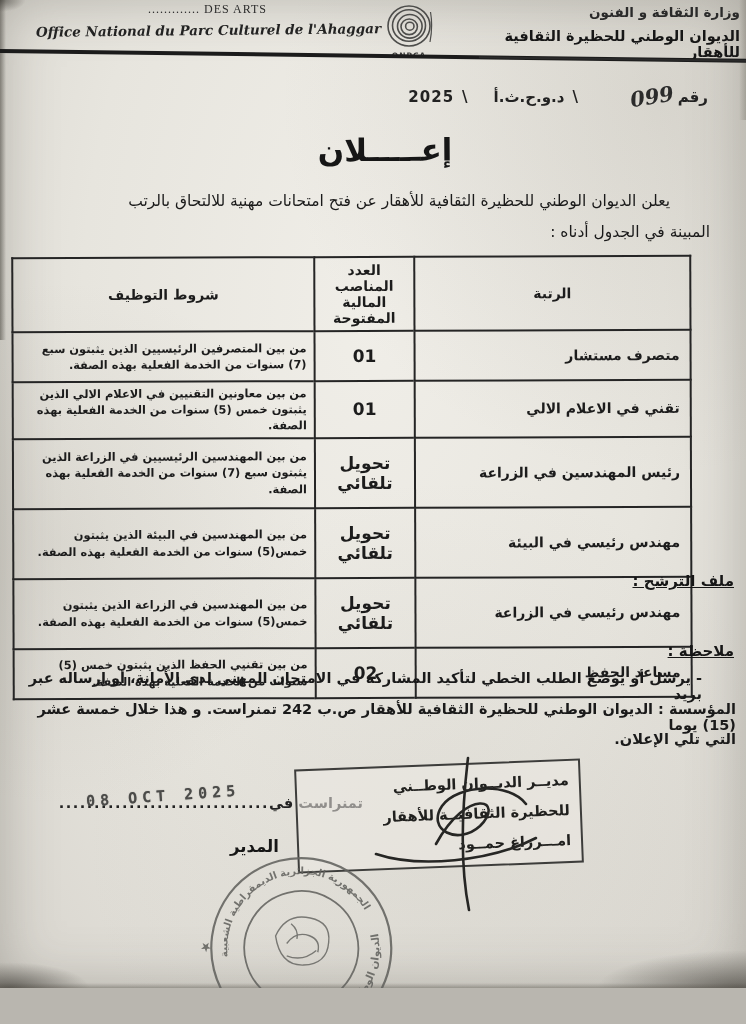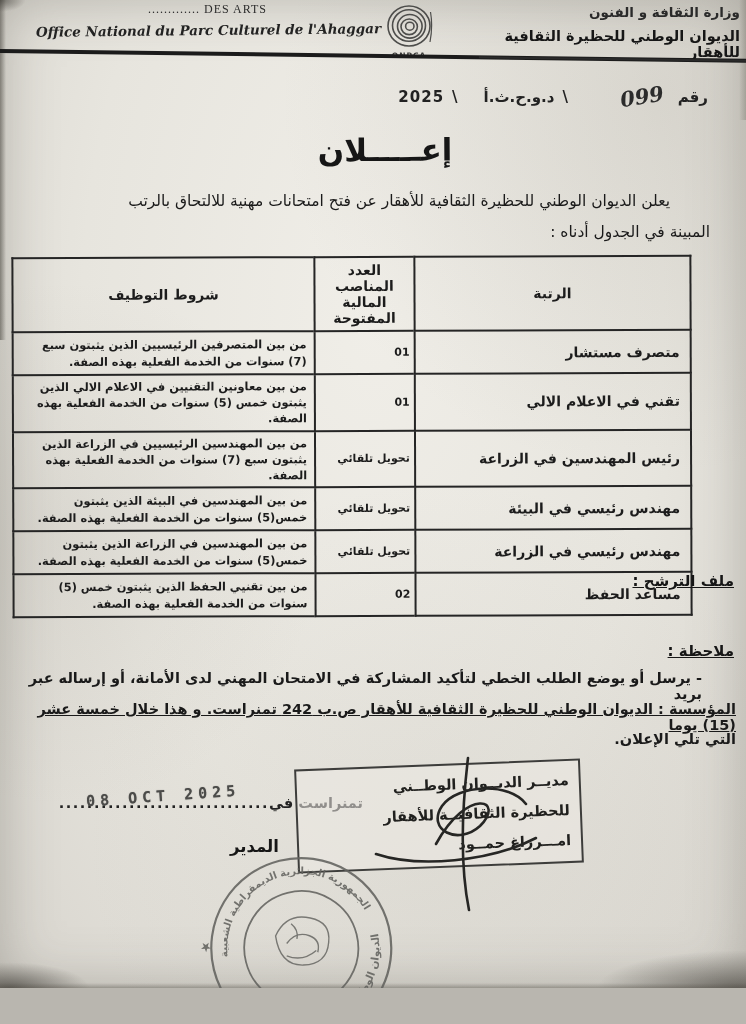--- a/index.html
+++ b/index.html
@@ -29,37 +29,37 @@
   .logo{position:absolute;top:4px;left:383px;width:52px;text-align:center;}
   .logo-text{font-size:7.5px;font-weight:bold;letter-spacing:1px;color:#3a3a38;margin-top:-3px;}
   .header-ar{position:absolute;top:4px;right:6px;width:256px;direction:rtl;}
   .header-ar .l1{font-size:13.5px;font-weight:bold;color:#2a2a2a;}
   .header-ar .l2{font-size:14.5px;font-weight:bold;color:#161616;margin-top:8px;letter-spacing:.5px;}
   .rule-main{position:absolute;top:49px;left:0;width:105%;height:3.5px;background:#1b1b1b;transform:rotate(0.75deg);transform-origin:left center;}
   .rule-sub{position:absolute;top:58px;left:479px;width:267px;height:2px;background:#2a2a2a;transform:rotate(0.75deg);}
 
   
   .ref-line{position:absolute;top:84px;right:38px;direction:rtl;display:flex;align-items:center;font-size:15px;font-weight:bold;color:#222;}
-  .ref-label{margin-left:14px;}
+  .ref-label{margin-left:4px;}
   .ref-number{font-family:"DejaVu Serif",serif;font-style:italic;font-weight:bold;font-size:21px;transform:rotate(-9deg);margin-left:52px;color:#2b2b2b;}
   .ref-sep{margin-left:8px;font-weight:bold;}
   .ref-code{margin-left:26px;letter-spacing:1px;}
   .ref-year{letter-spacing:1px;}
 
   .doc-title{position:absolute;top:132px;left:0;width:100%;text-align:center;font-size:31px;font-weight:bold;letter-spacing:2px;color:#161616;transform:translateX(12px) rotate(-0.4deg);}
 
   .intro{position:absolute;top:186px;right:36px;left:38px;direction:rtl;font-size:15.5px;font-weight:normal;line-height:31px;color:#1a1a1a;}
   .intro .l1{padding-right:40px;}
 
   
   table.jobs{position:absolute;top:256px;right:54px;width:680px;border-collapse:collapse;direction:rtl;transform:rotate(-0.2deg);}
   table.jobs td,table.jobs th{border:2px solid #252525;vertical-align:middle;color:#1c1c1c;}
   table.jobs th{font-size:14px;font-weight:bold;height:62px;padding:4px 6px;text-align:center;}
   td.rank{font-size:14px;font-weight:bold;text-align:right;padding:4px 10px;letter-spacing:.4px;}
-  td.count{font-size:11px;font-weight:bold;text-align:right;padding:14px 4px;}
+  td.count{font-size:17px;font-weight:bold;text-align:center;padding:14px 4px;}
   td.cond{font-size:11.4px;font-weight:600;text-align:right;padding:3px 7px;line-height:1.42;}
   table.jobs tr{height:42px;}
 
   .sec-heading{position:absolute;right:12px;direction:rtl;font-size:15px;font-weight:bold;text-decoration:underline;color:#161616;}
   .sec-line{position:absolute;direction:rtl;font-size:14.5px;font-weight:bold;color:#1a1a1a;}
 
   
   .date-line{position:absolute;top:795px;left:58px;width:305px;direction:rtl;display:flex;align-items:center;font-size:14.5px;font-weight:bold;color:#222;}
   .date-dots{letter-spacing:1.5px;overflow:hidden;white-space:nowrap;flex:1;}
   .date-stamp{position:absolute;top:787px;left:86px;font-family:"DejaVu Sans Mono",monospace;font-size:15px;font-weight:bold;letter-spacing:5px;color:#4b4b49;transform:rotate(-4deg);text-shadow:0 0 1px rgba(75,75,73,.6);}
@@ -169,21 +169,21 @@
       <td class="count">02</td>
       <td class="cond">من بين تقنيي الحفظ الذين يثبتون خمس (5) سنوات من الخدمة الفعلية بهذه الصفة.</td>
     </tr>
   </tbody>
     </table>
 
   <div class="sec-heading" style="top:572px;margin-left:24px;">ملف الترشح :</div>
 
   <div class="sec-heading" style="top:642px;">ملاحظة :</div>
   <div class="sec-line" style="top:670px;right:44px;">- يرسل أو يوضع الطلب الخطي لتأكيد المشاركة في الامتحان المهني لدى الأمانة، أو إرساله عبر بريد</div>
-  <div class="sec-line" style="top:701px;right:10px;text-decoration:underline;">المؤسسة :  الديوان الوطني للحظيرة الثقافية للأهقار ص.ب 242 تمنراست. و هذا خلال خمسة عشر (15) يوما</div>
+  <div class="sec-line" style="top:701px;right:10px;">المؤسسة :  الديوان الوطني للحظيرة الثقافية للأهقار ص.ب 242 تمنراست. و هذا خلال خمسة عشر (15) يوما</div>
   <div class="sec-line" style="top:731px;right:10px;">التي تلي الإعلان.</div>
 
   <div class="date-line">
     <span>تمنراست في</span>
     <span class="date-dots">.....................................</span>
   </div>
   <div class="date-stamp">08 OCT 2025</div>
   <div class="director">المدير</div>
 
   <div class="stamp-box">

